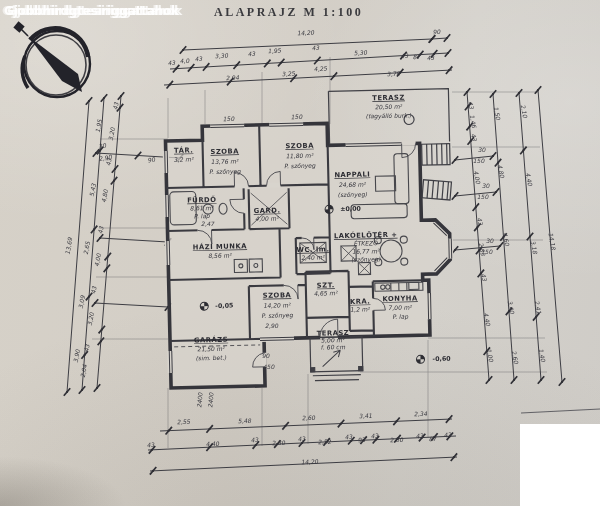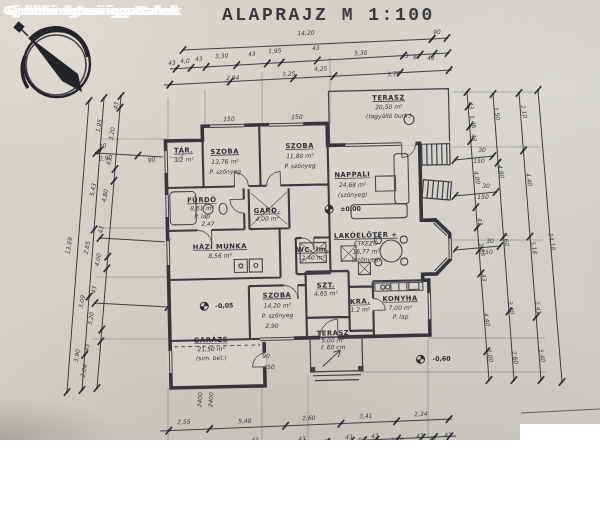--- a/index.html
+++ b/index.html
@@ -1,30 +1,30 @@
 <!DOCTYPE html>
 <html><head>
 <meta charset="utf-8">
 <style>
   html,body{margin:0;padding:0;}
-  .page{position:relative;width:600px;height:440px;overflow:hidden;
+  .page{position:relative;width:600px;height:506px;overflow:hidden;
     font-family:"DejaVu Sans",sans-serif;
     background:
       radial-gradient(30% 14% at 0% 100%, rgba(70,64,56,.28), transparent 70%),
       radial-gradient(120% 90% at 10% 8%, rgba(255,255,255,.22), transparent 40%),
       radial-gradient(100% 80% at 95% 20%, rgba(255,255,255,.18), transparent 45%),
       radial-gradient(140% 110% at 50% 118%, rgba(90,84,74,.16), transparent 55%),
       linear-gradient(100deg,#d6d1c8 0%,#d3cec6 45%,#d4d1cb 70%,#cfccc7 100%);}
   .watermark{position:absolute;left:4px;top:3px;z-index:5;
     font:700 12.5px "DejaVu Sans",sans-serif;color:rgba(255,255,255,.95);
     letter-spacing:-0.5px;white-space:nowrap;
     text-shadow:3px 0 0 rgba(255,255,255,.8), -2px 0 0 rgba(255,255,255,.55);}
-  .title{position:absolute;left:222px;top:5px;z-index:4;
-    font-family:Liberation Mono, monospace;font-weight:700;
-    font-size:18px;letter-spacing:2.5px;color:#3a3a3e;white-space:nowrap;}
+  .title{position:absolute;left:214px;top:5px;z-index:4;
+    font-family:Liberation Serif, serif;font-weight:700;
+    font-size:12px;letter-spacing:2.5px;color:#3a3a3e;white-space:nowrap;}
   svg{position:absolute;left:0;top:0;}
   .rname{font:700 6.8px "DejaVu Sans",sans-serif;fill:#2d2d33;letter-spacing:.5px;text-decoration:underline;}
   .rsub{font:italic 400 6px "DejaVu Sans",sans-serif;fill:#35353c;}
   .dim{font:italic 400 6px "DejaVu Sans",sans-serif;fill:#3a3a41;}
   .lvl{font:700 6.3px "DejaVu Sans",sans-serif;fill:#2d2d33;}
 </style>
 </head>
 <body>
 
 <div class="page">

